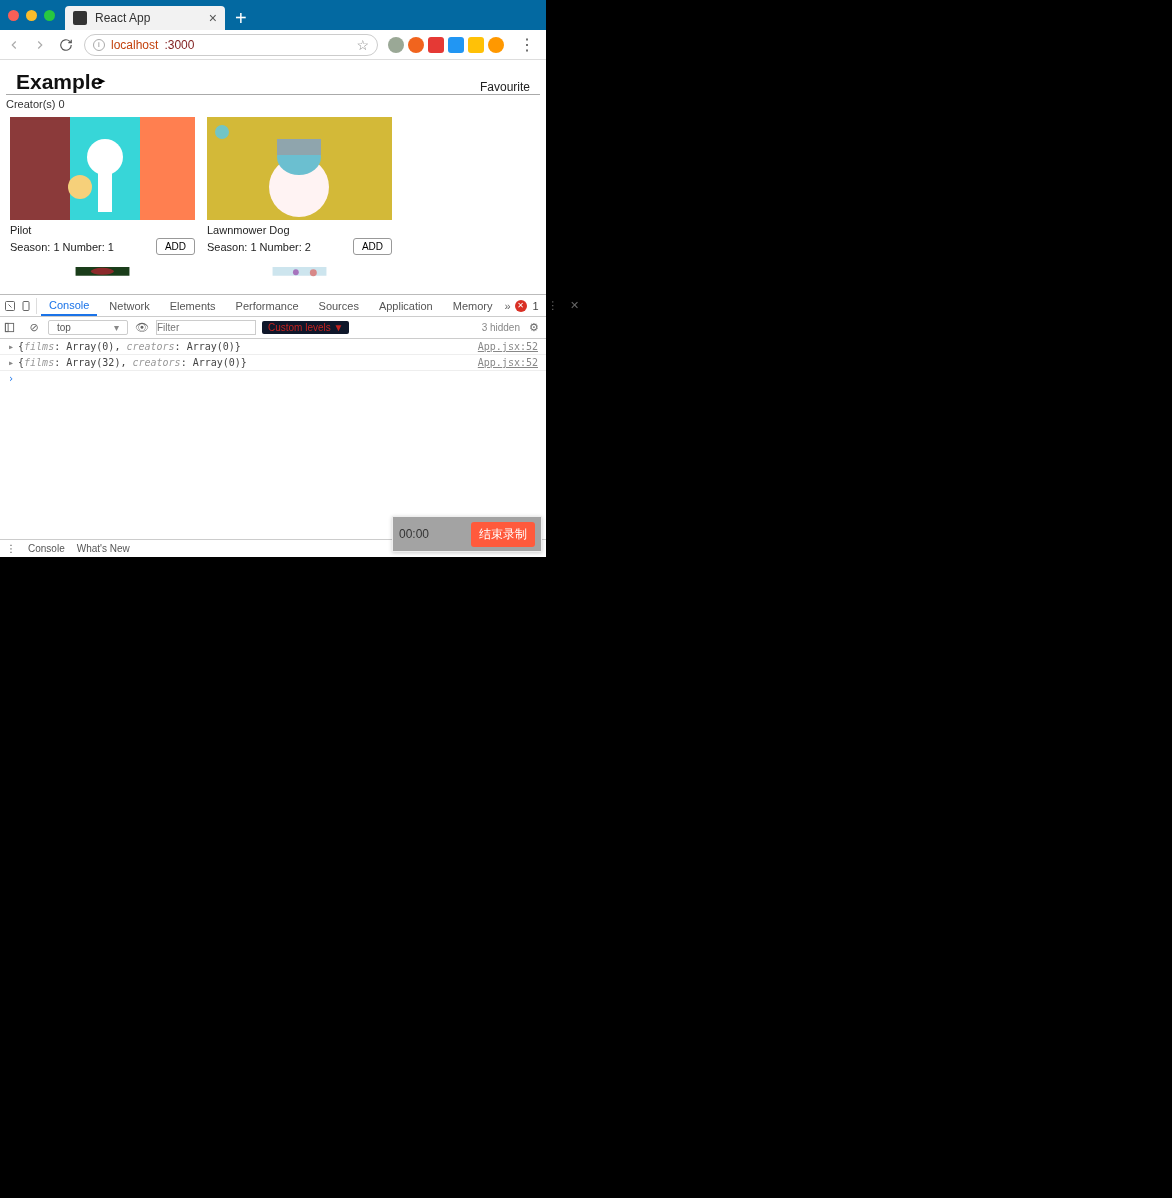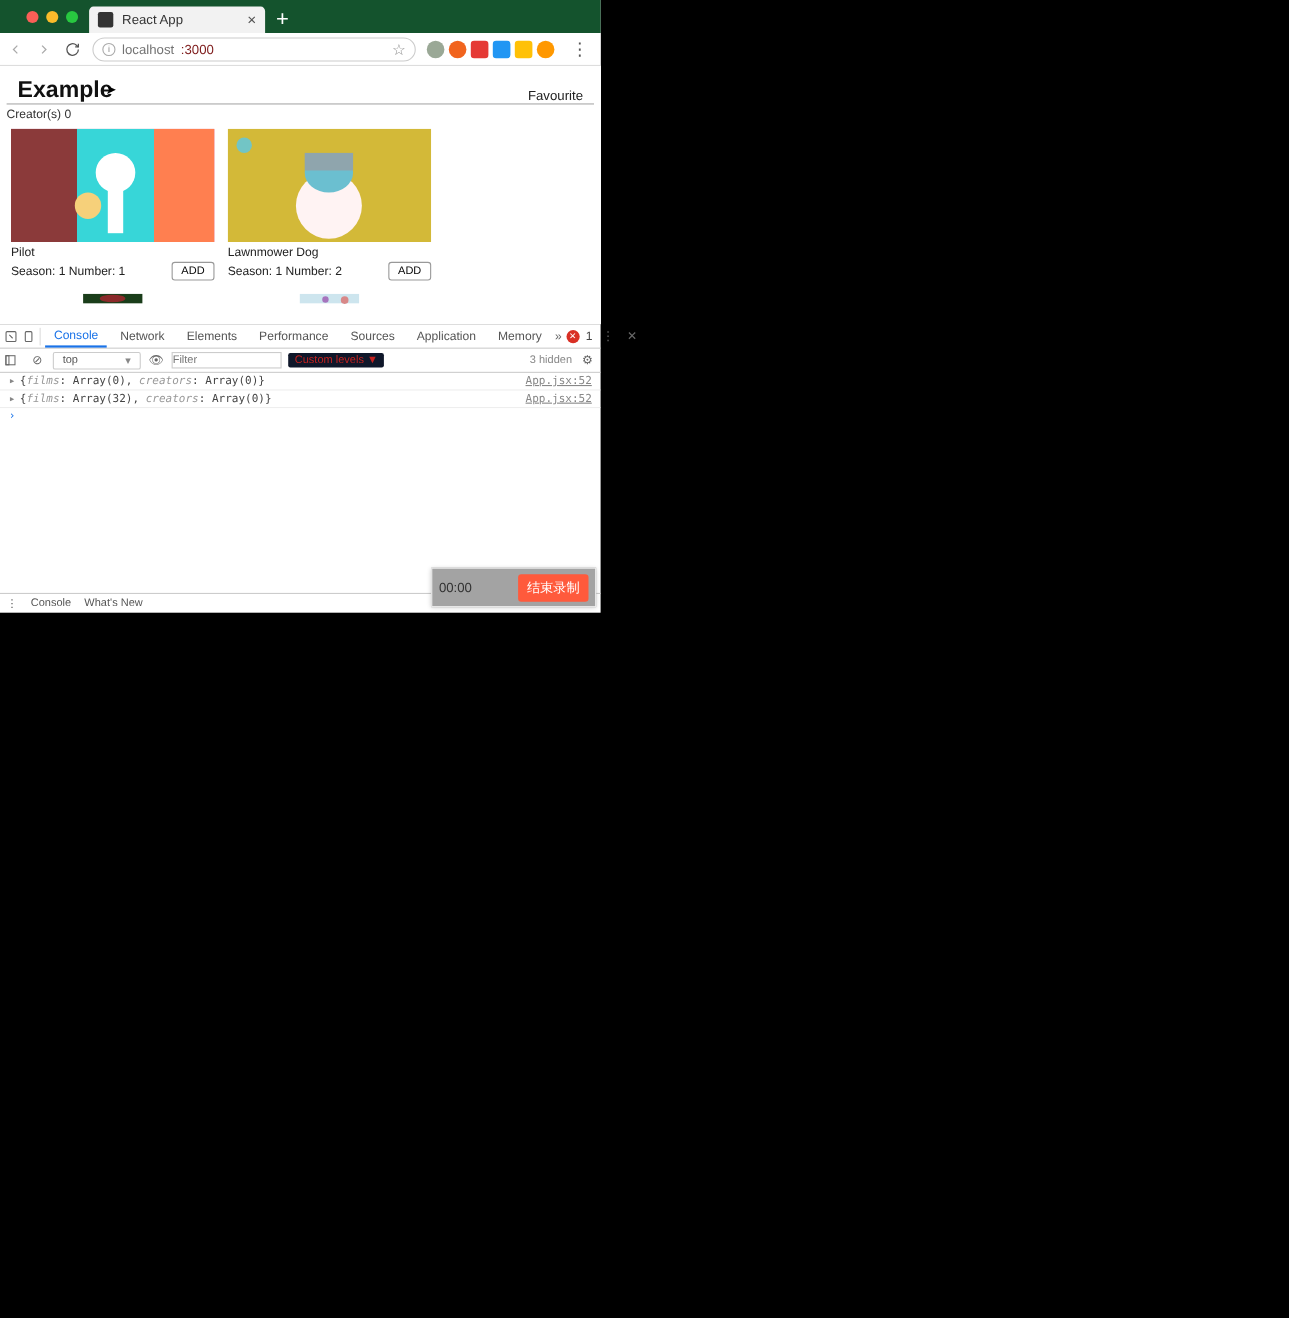--- a/index.html
+++ b/index.html
@@ -9,25 +9,25 @@
       width: 1172px;
       height: 1198px;
     }
     .window {
       width: 546px;
       background: #fff;
       position: relative;
     }
     
     .titlebar {
-      background: #14532d;
+      background: #0369a1;
       height: 30px;
       display: flex;
       align-items: center;
-      padding-left: 24px;
+      padding-left: 8px;
     }
     .traffic { display: flex; gap: 7px; margin-right: 10px; }
     .traffic span { width: 11px; height: 11px; border-radius: 50%; background: #555; display:block; }
     .traffic .r { background: #f95f57; }
     .traffic .y { background: #fabc2b; }
     .traffic .g { background: #28c840; }
     .tab {
       background: #f2f2f2;
       border-radius: 4px 4px 0 0;
       height: 24px;
@@ -62,21 +62,21 @@
       align-items: center;
       height: 22px;
       border: 1px solid #ccc;
       border-radius: 12px;
       padding: 0 8px;
       font-size: 12px;
       color: #555;
       gap: 6px;
     }
     .urlbar .info { color: #888; border:1px solid #aaa; border-radius: 50%; width: 12px; height: 12px; display:flex;align-items:center;justify-content:center;font-size:8px;}
-    .urlbar .host { color: #737373; }
+    .urlbar .host { color: #c2410c; }
     .urlbar .path { color: #7f1d1d; }
     .urlbar .star { margin-left: auto; color: #888; font-size: 14px; }
     .ext-icons { display: flex; gap: 4px; align-items: center; }
     .ext { width: 16px; height: 16px; border-radius: 3px; }
     .ext.grey { background: #9aa896; border-radius: 50%; }
     .ext.fire { background: #f1641e; border-radius: 50%; }
     .ext.gmail { background: #e53935; }
     .ext.s { background: #2196f3; }
     .ext.yellow { background: #ffc107; }
     .ext.orange { background: #ff9800; border-radius: 50%; }

